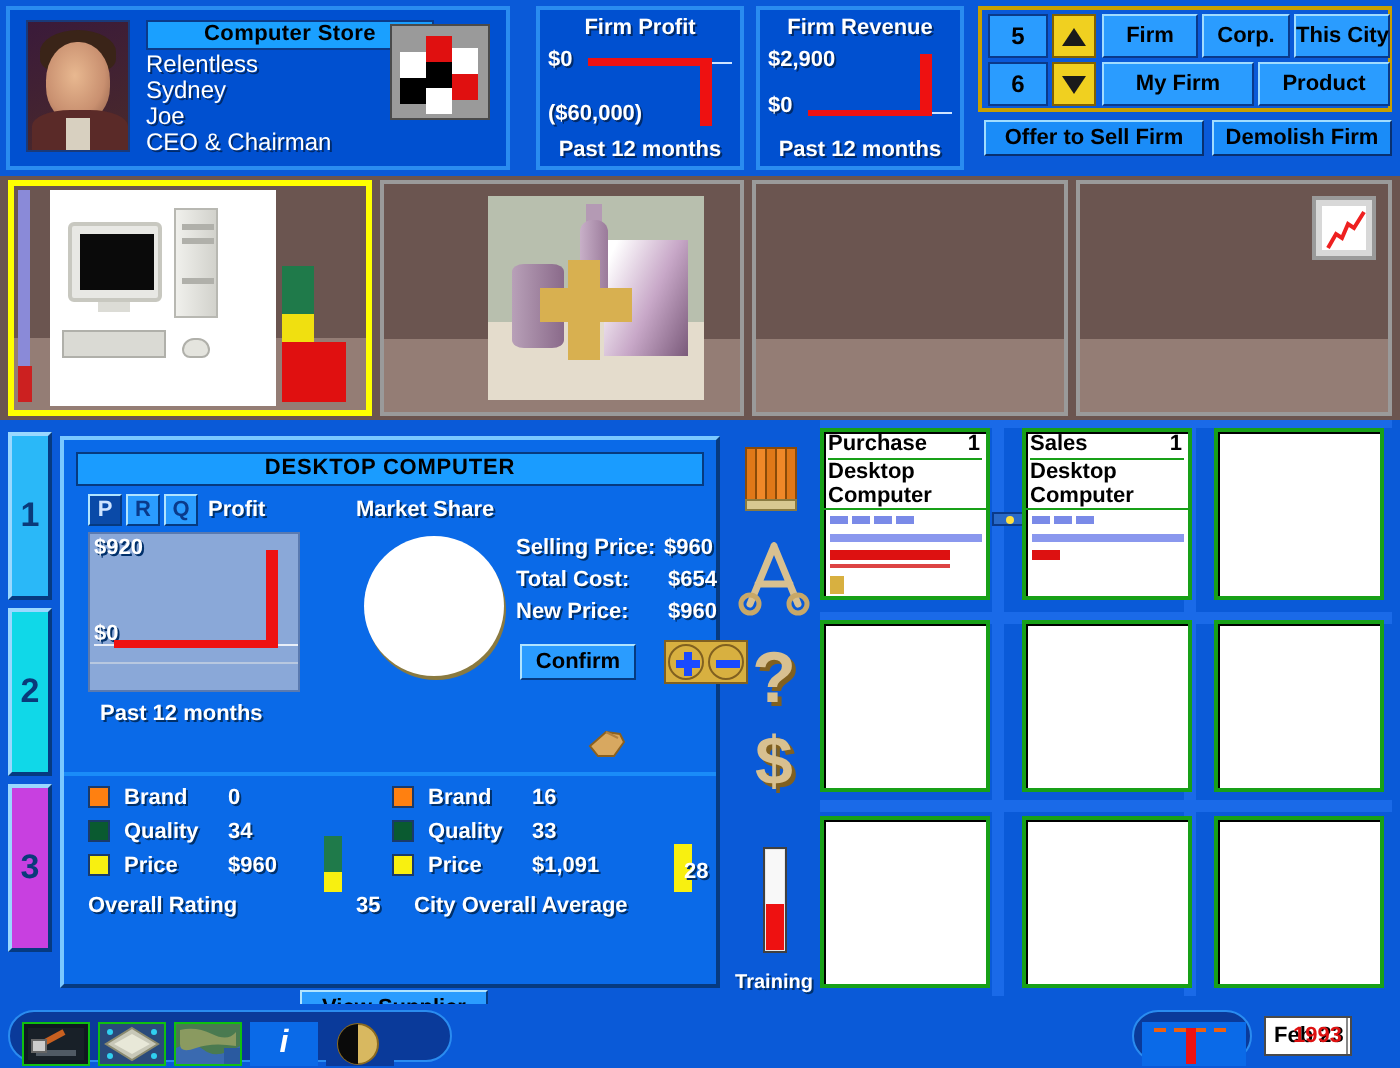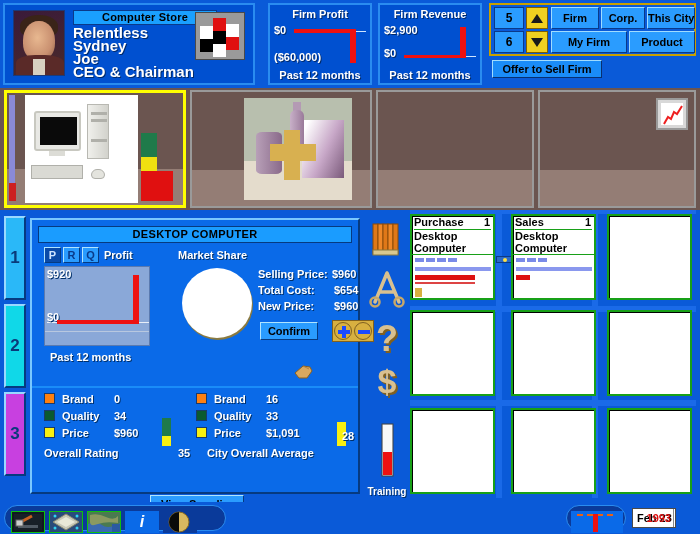--- a/index.html
+++ b/index.html
@@ -55,21 +55,21 @@
     position: absolute; left: 68px; top: 5px; width: 144px; height: 15px;
     background: #1aa0ff;
     border: 1px solid #0a3a8a;
     color: #000;
     font-size: 11px; font-weight: bold;
     text-align: center; line-height: 13px;
     letter-spacing: .2px;
   }
   .firm-lines {
     position: absolute; left: 68px; top: 21px;
-    color: #ffffff; font-size: 15px; font-weight: bold;
+    color: #ffffff; font-size: 12px; font-weight: normal;
     line-height: 13px;
     text-shadow: 1px 1px 0 #002a6a;
   }
   .firm-logo {
     position: absolute; right: 8px; top: 7px; width: 50px; height: 48px;
     background: #9a9a9a; border: 1px solid #4a4a4a;
   }
   .cube { position: absolute; width: 13px; height: 13px; }
   .cube.w { background: #ffffff; }
   .cube.r { background: #e01010; }
@@ -401,20 +401,21 @@
       <div class="ctrl-row" style="top:26px; width:199px;">
         <div class="num-box" style="left:0;">6</div>
         <div class="arrow-box" style="left:32px;">
             <div class="arrow-dn"></div>
           </div>
         <div class="btn3d" style="left:57px; width:76px;">My Firm</div>
         <div class="btn3d" style="left:135px; width:66px;">Product</div>
       </div>
     </div>
     <div class="wide-btn" style="left:492px; width:110px;">Offer to Sell Firm</div>
+    <div class="wide-btn" style="left:606px; width:90px;">Demolish Firm</div>
   </div>
 
   <div class="shopstrip">
 
     <div class="bay selected" style="left:4px; width:182px;">
       <div class="bay-wall"></div>
       <div class="wallstrip-b"></div>
       <div class="wallstrip-r"></div>
       <div class="shelf-pc">
         <div class="pc-monitor">

